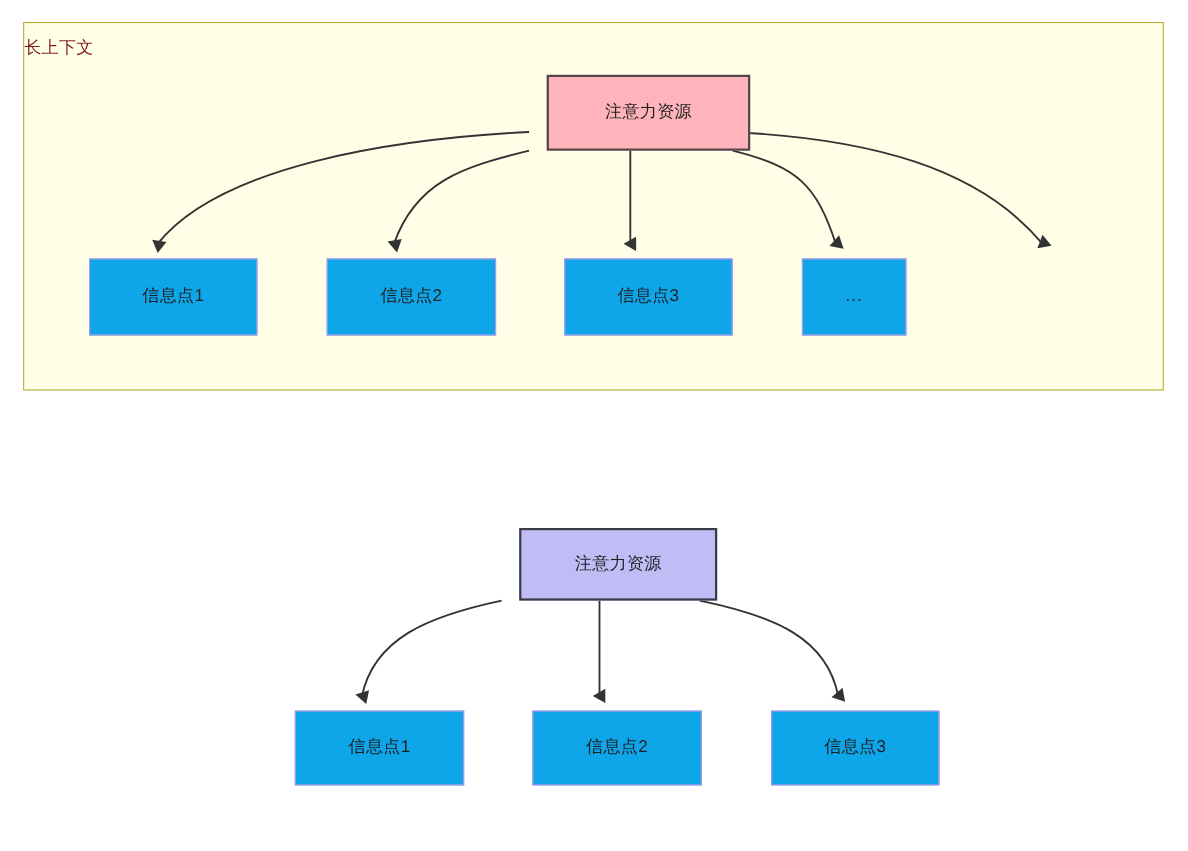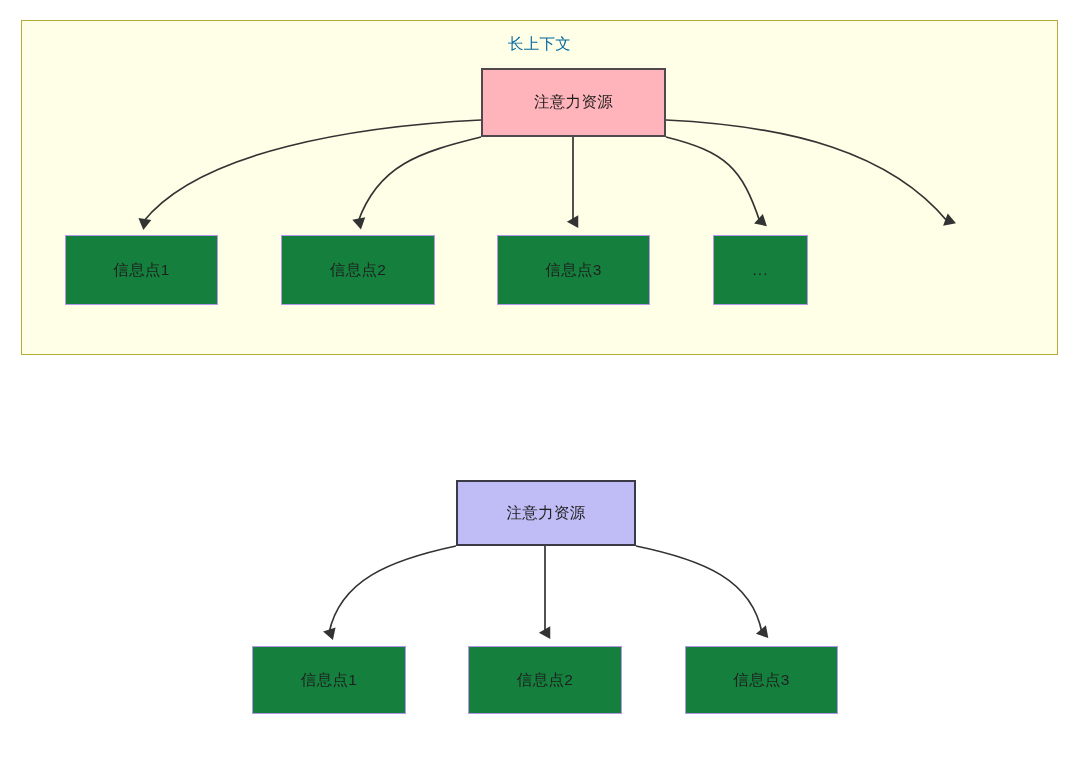--- a/index.html
+++ b/index.html
@@ -35,51 +35,52 @@
   #group-short {
     left: 209px;
     top: 428px;
     width: 674px;
     height: 334px;
   }
   .group-title {
     position: absolute;
     left: 0;
     width: 100%;
-    text-align: center;
+    text-align: left;
     font-size: 15.5px;
-    color: #0369a1;
+    color: #7f1d1d;
     letter-spacing: 0.3px;
     line-height: 1;
   }
   #group-long .group-title { top: 15px; }
   #group-short .group-title { top: 15px; }
 
   .node {
     position: absolute;
     box-sizing: border-box;
     display: flex;
     align-items: center;
     justify-content: center;
     font-size: 15.5px;
     color: #1f1f1f;
     letter-spacing: 0.3px;
     line-height: 1.2;
     text-align: left;
+    margin-left: 16px;
   }
   .node-attention-red {
     background: #ffb3ba;
     border: 2.4px solid #50484d;
   }
   .node-attention-blue {
     background: #bfbcf6;
     border: 2.4px solid #3b3a46;
   }
   .node-info {
-    background: #15803d;
+    background: #0ea5e9;
     border: 1.7px solid #b596e8;
   }
 
   
   #node-long-attention { left: 481px; top: 68px;  width: 185px; height: 69px; }
   #node-long-info-1    { left: 65px;  top: 235px; width: 153px; height: 70px; }
   #node-long-info-2    { left: 281px; top: 235px; width: 154px; height: 70px; }
   #node-long-info-3    { left: 497px; top: 235px; width: 153px; height: 70px; }
   #node-long-info-4    { left: 713px; top: 235px; width: 95px;  height: 70px; }
   #node-long-info-5    { left: 873px; top: 235px; width: 152px; height: 70px; }

